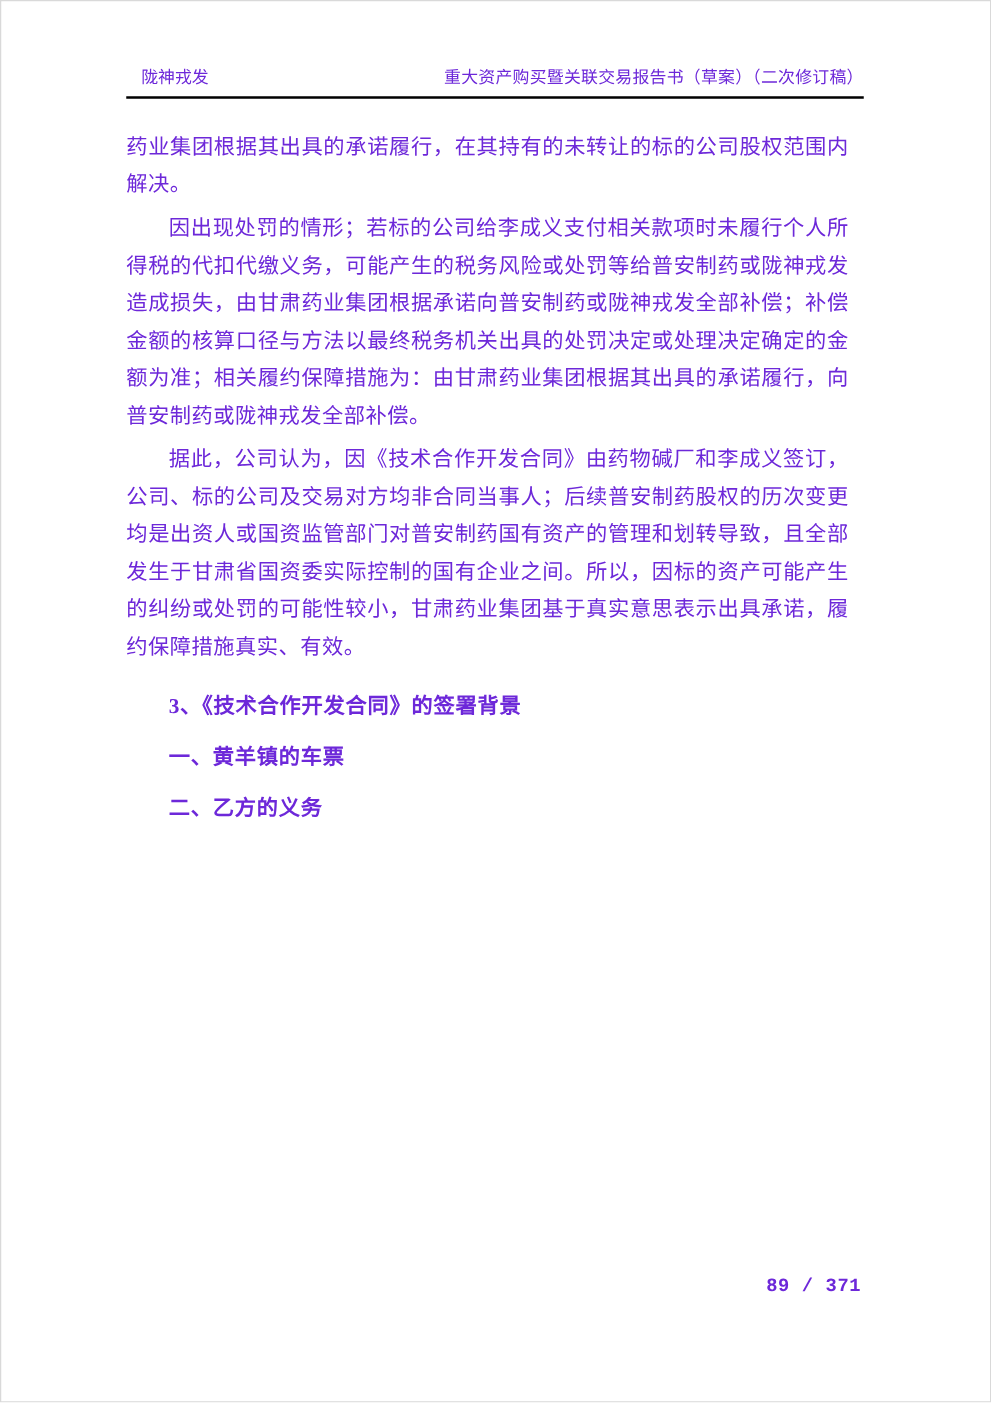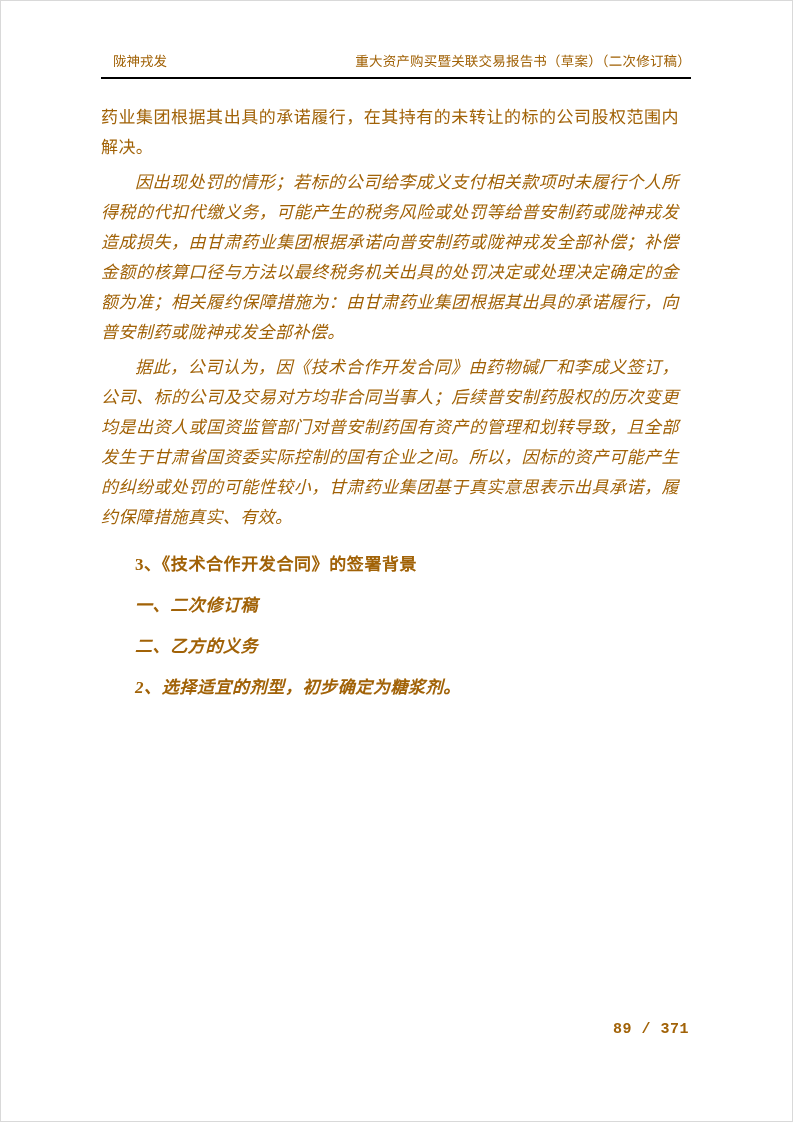--- a/index.html
+++ b/index.html
@@ -2,21 +2,21 @@
 <html lang="zh-CN"><head>
 <meta charset="utf-8">
 <style>
   html, body { margin: 0; padding: 0; background: #ffffff; }
   .page {
     position: relative;
     width: 793px;
     height: 1122px;
     background: #ffffff;
     font-family: "Liberation Serif", "DejaVu Serif", serif;
-    color: #a16207;
+    color: #6d28d9;
     overflow: hidden;
     box-sizing: border-box;
     border: 1px solid #d9d9d9;
   }
   .content {
     position: absolute;
     left: 100px;
     top: 52px;
     width: 590px;
   }
@@ -32,21 +32,21 @@
   .doc-header .hleft { padding-left: 12px; }
   .doc-header .hright { letter-spacing: 0.2px; }
   .doc-body { margin-top: 24px; }
   p.para {
     font-size: 17px;
     line-height: 30px;
     letter-spacing: 0.4px;
     text-align: justify;
     margin: 0 12px 5px 0;
   }
-  p.indented { text-indent: 2em; font-style: italic; }
+  p.indented { text-indent: 2em; }
   .kai-section p.para,
   .kai-section h3.section-heading {
     font-weight: 700;
     line-height: 31px;
     letter-spacing: 0.6px;
     margin: 0 13px 10px 0;
   }
   h3.section-heading {
     font-size: 17px;
     text-indent: 2em;
@@ -75,22 +75,21 @@
     </div>
 
     <div class="doc-body">
 
       <p class="para">药业集团根据其出具的承诺履行，在其持有的未转让的标的公司股权范围内解决。</p>
       <p class="para indented">因出现处罚的情形；若标的公司给李成义支付相关款项时未履行个人所得税的代扣代缴义务，可能产生的税务风险或处罚等给普安制药或陇神戎发造成损失，由甘肃药业集团根据承诺向普安制药或陇神戎发全部补偿；补偿金额的核算口径与方法以最终税务机关出具的处罚决定或处理决定确定的金额为准；相关履约保障措施为：由甘肃药业集团根据其出具的承诺履行，向普安制药或陇神戎发全部补偿。</p>
       <p class="para indented">据此，公司认为，因《技术合作开发合同》由药物碱厂和李成义签订，公司、标的公司及交易对方均非合同当事人；后续普安制药股权的历次变更均是出资人或国资监管部门对普安制药国有资产的管理和划转导致，且全部发生于甘肃省国资委实际控制的国有企业之间。所以，因标的资产可能产生的纠纷或处罚的可能性较小，甘肃药业集团基于真实意思表示出具承诺，履约保障措施真实、有效。</p>
 
       <div class="kai-section">
         <h3 class="section-heading">3、《技术合作开发合同》的签署背景</h3>
-        <p class="para indented">一、二次修订稿</p>
+        <p class="para indented">一、黄羊镇的车票</p>
         <p class="para indented">二、乙方的义务</p>
-        <p class="para indented">2、选择适宜的剂型，初步确定为糖浆剂。</p>
       </div>
 
     </div>
   </div>
 
   <div class="page-footer">89 / 371</div>
 </div>
 
 </body></html>

